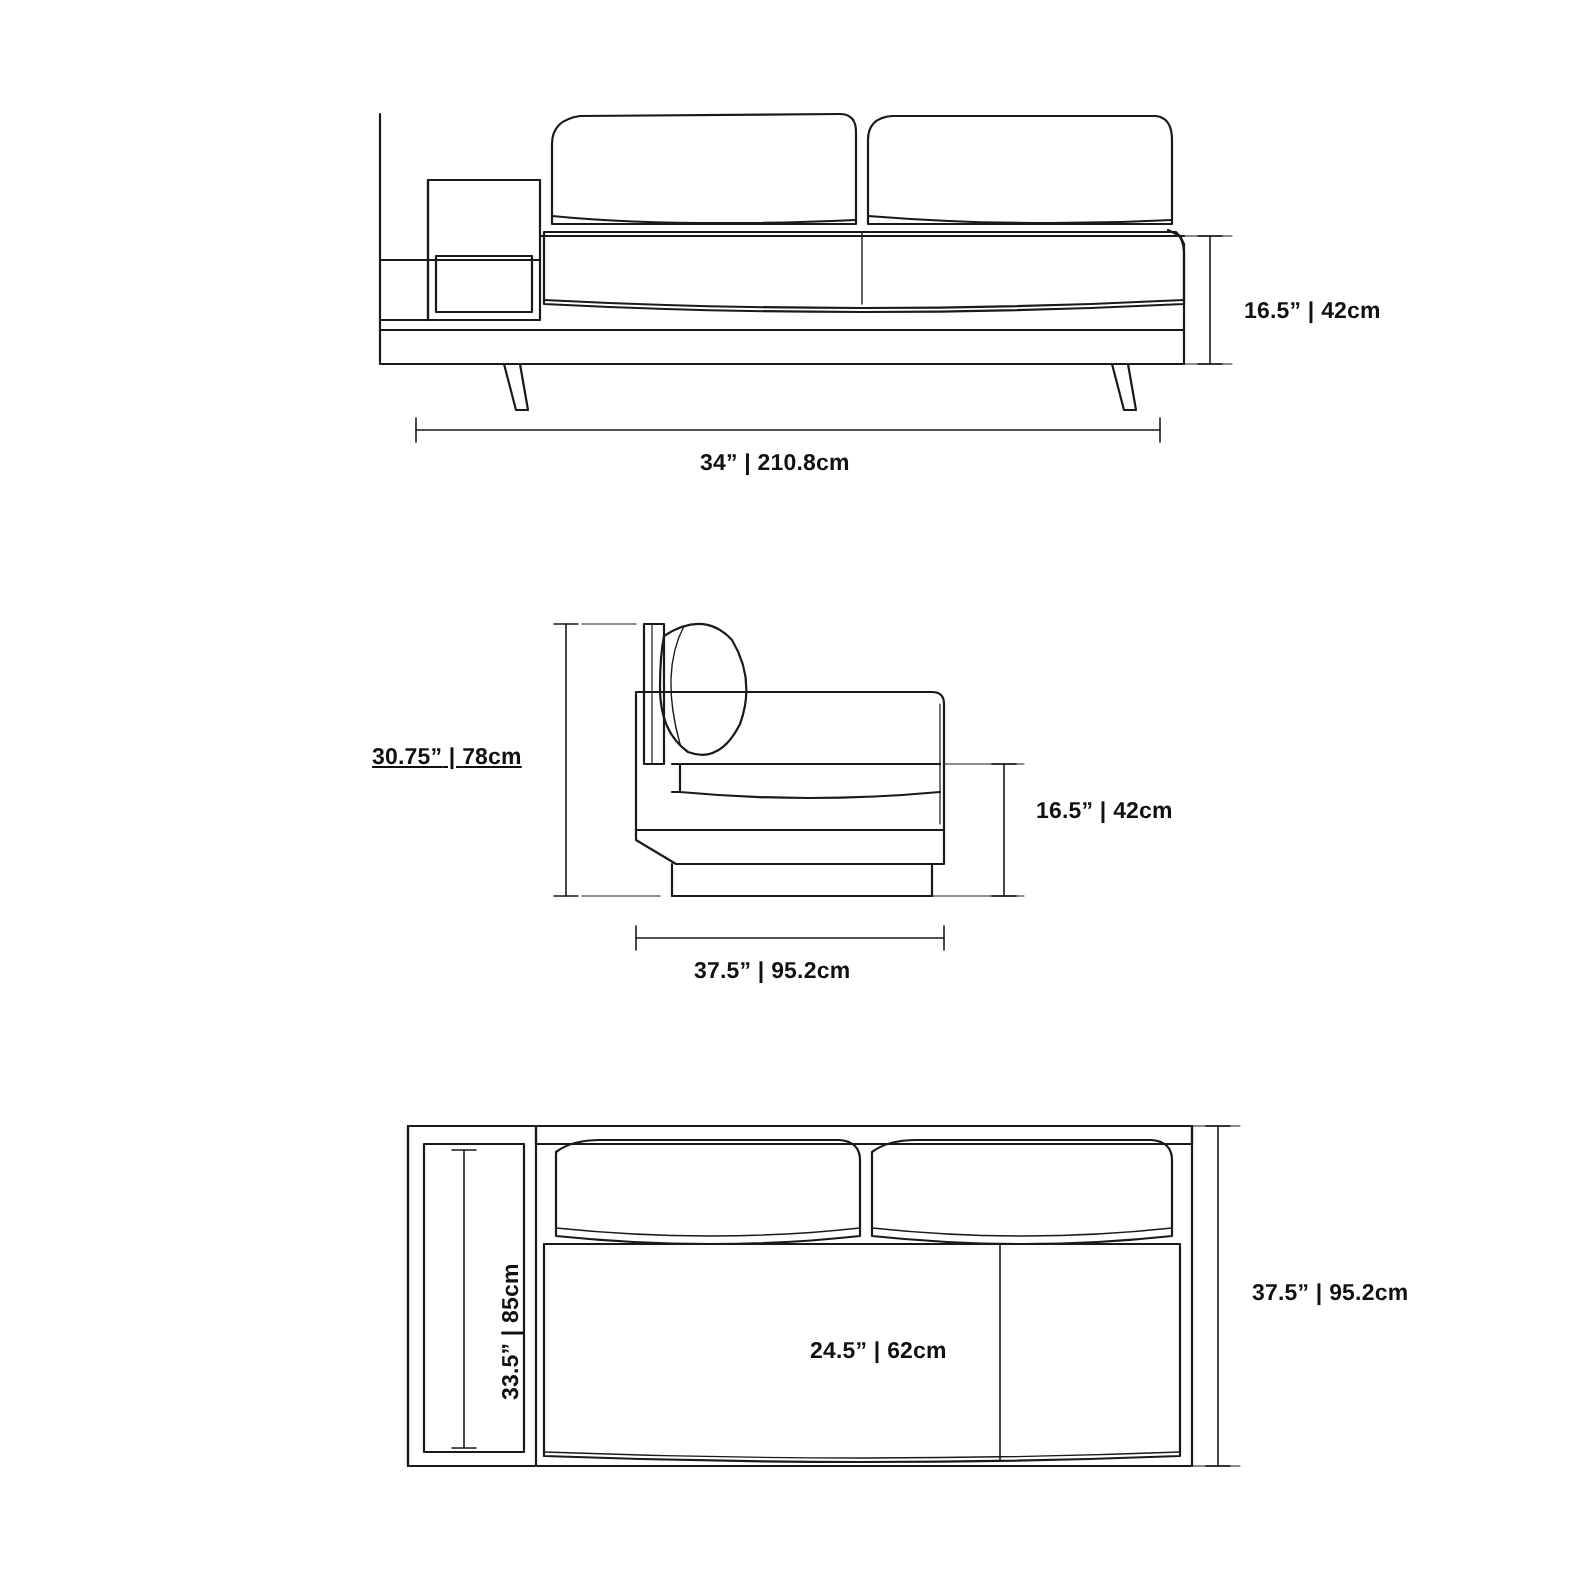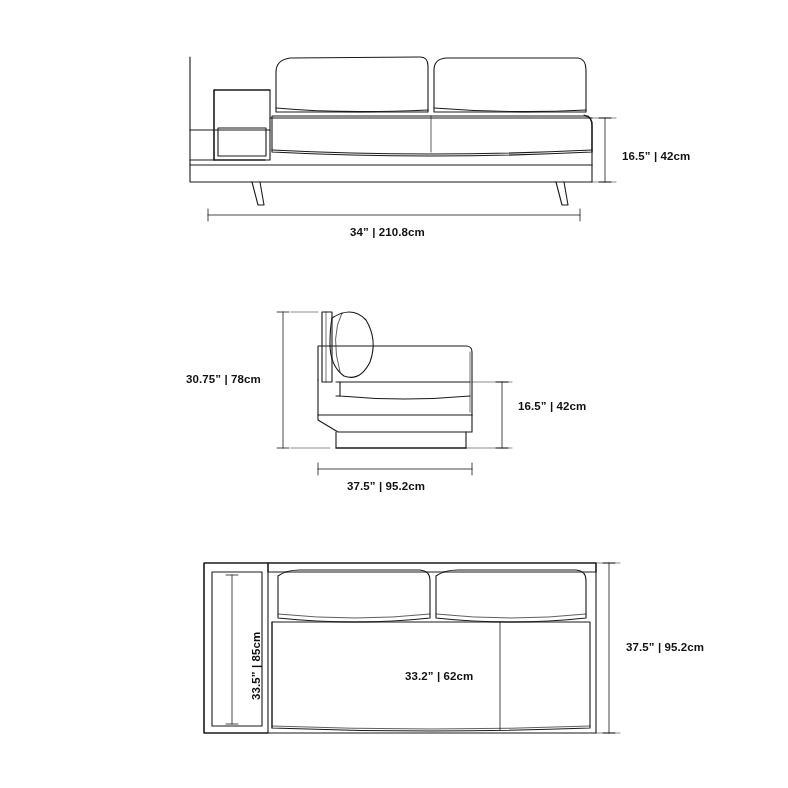--- a/index.html
+++ b/index.html
@@ -183,37 +183,37 @@
   </svg>
 
   <div class="dim-label" style="left:622px; top:150px;">
     <span class="num">16.5”</span><span class="num"> | </span><span class="num">42cm</span>
   </div>
 
   <div class="dim-label" style="left:350px; top:226px;">
     <span class="num">34”</span><span class="num"> | </span><span class="num">210.8cm</span>
   </div>
 
-  <div class="dim-label" style="left:186px; top:373px;">
+  <div class="dim-label" style="left:186px; top:373px;text-decoration:underline;">
     <span class="num">30.75”</span><span class="num"> | </span><span class="num">78cm</span>
   </div>
 
   <div class="dim-label" style="left:518px; top:400px;">
     <span class="num">16.5”</span><span class="num"> | </span><span class="num">42cm</span>
   </div>
 
   <div class="dim-label" style="left:347px; top:480px;">
     <span class="num">37.5”</span><span class="num"> | </span><span class="num">95.2cm</span>
   </div>
 
   <div class="dim-label vertical" style="left:250px; top:700px;">
     <span class="num">33.5”</span><span class="num"> | </span><span class="num">85cm</span>
   </div>
 
   <div class="dim-label" style="left:405px; top:670px;">
-    <span class="num">33.2”</span><span class="num"> | </span><span class="num">62cm</span>
+    <span class="num">24.5”</span><span class="num"> | </span><span class="num">62cm</span>
   </div>
 
   <div class="dim-label" style="left:626px; top:641px;">
     <span class="num">37.5”</span><span class="num"> | </span><span class="num">95.2cm</span>
   </div>
 
 </div>
 
 </body></html>

